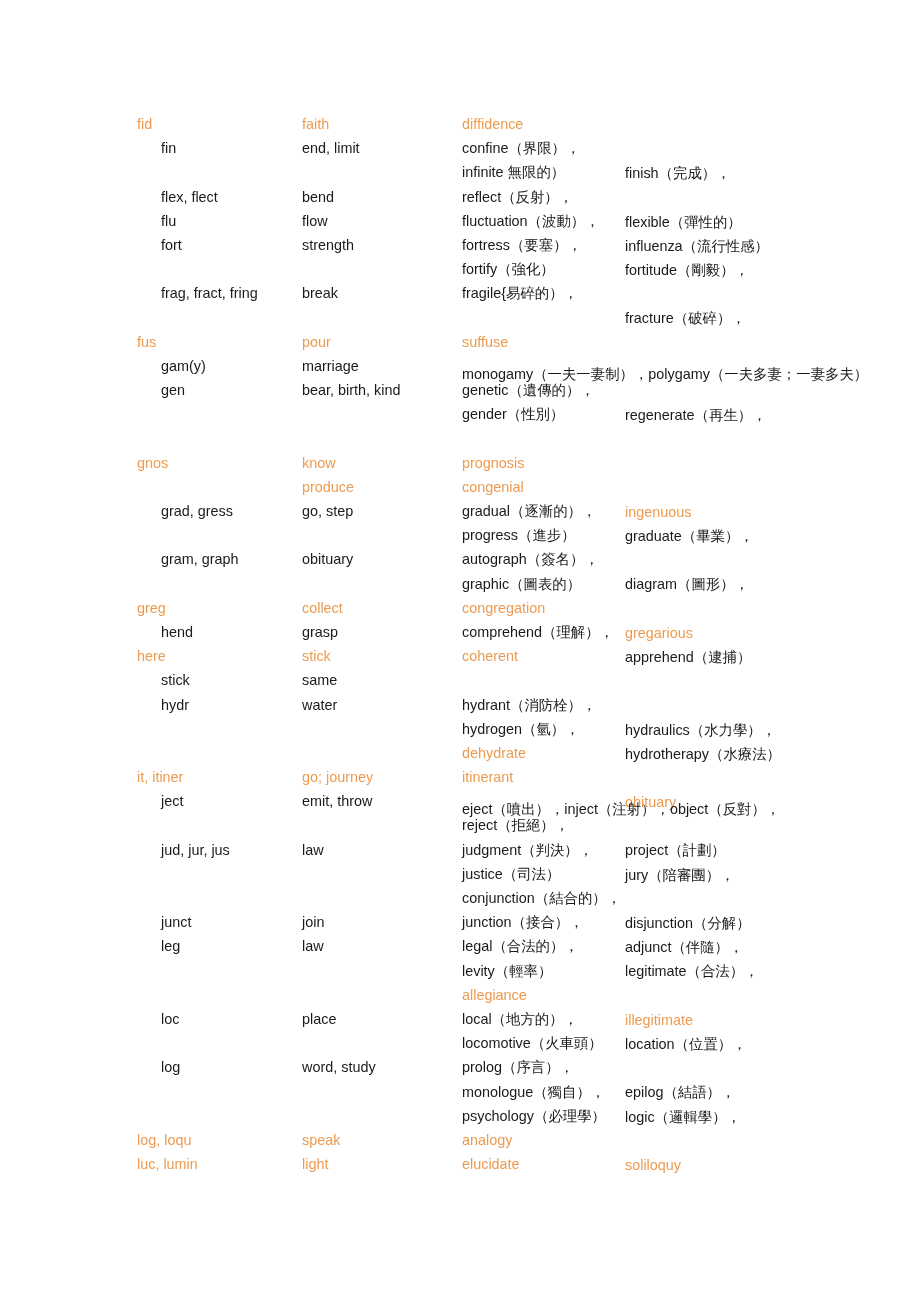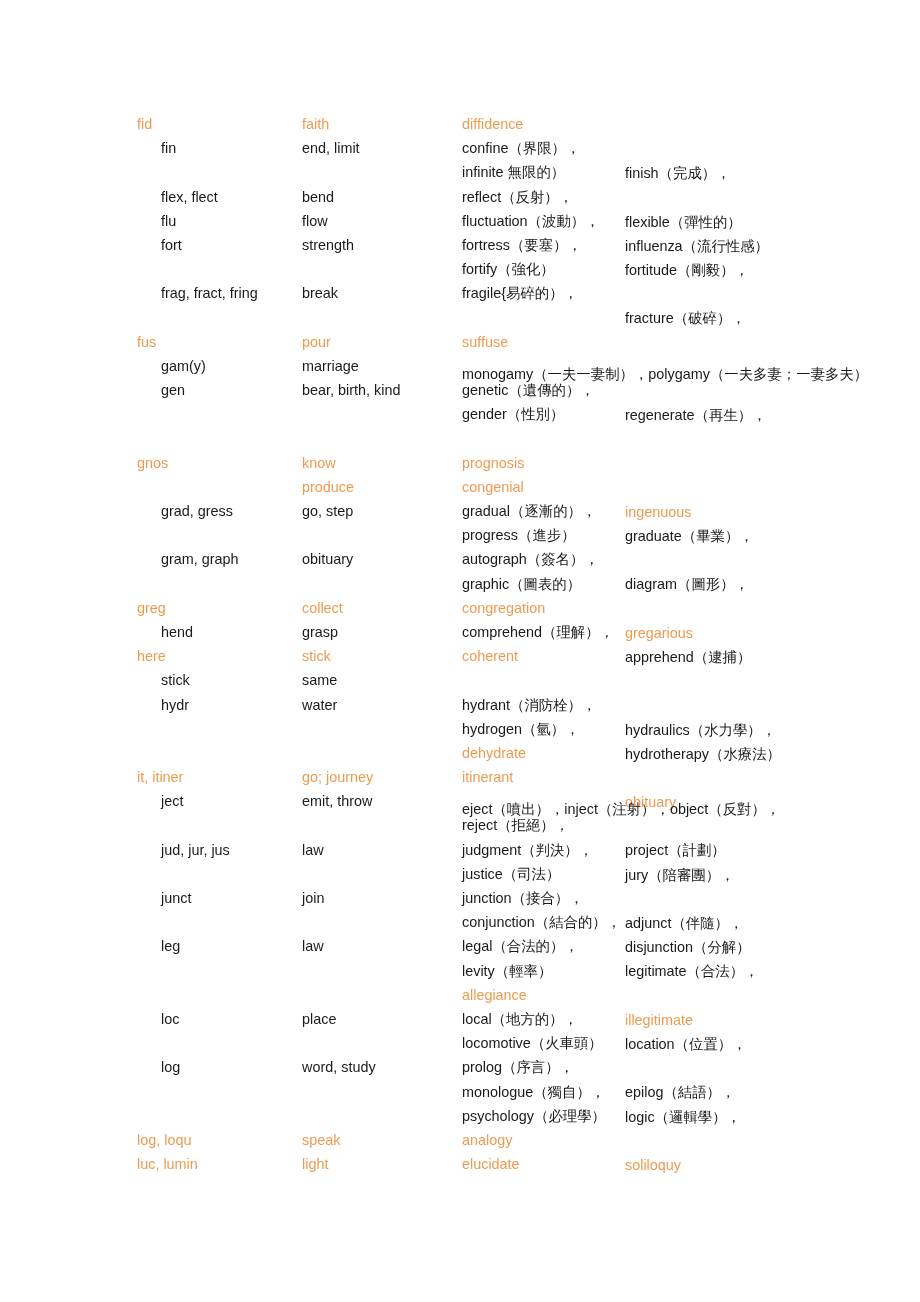--- a/index.html
+++ b/index.html
@@ -209,30 +209,30 @@
       <div class="row">
         <span class="cell c1 plain bold">jud, jur, jus</span>
         <span class="cell c2 plain">law</span>
         <span class="cell c3 plain">judgment（判決），</span>
         <span class="cell c4 plain">jury（陪審團），</span>
       </div>
       <div class="row">
         <span class="cell c3 plain">justice（司法）</span>
       </div>
       <div class="row">
+        <span class="cell c3 plain">conjunction（結合的），</span>
+        <span class="cell c4 plain">disjunction（分解）</span>
+      </div>
+      <div class="row">
         <span class="cell c1 plain bold">junct</span>
         <span class="cell c2 plain">join</span>
         <span class="cell c3 plain">junction（接合），</span>
         <span class="cell c4 plain">adjunct（伴隨），</span>
       </div>
       <div class="row">
-        <span class="cell c3 plain">conjunction（結合的），</span>
-        <span class="cell c4 plain">disjunction（分解）</span>
-      </div>
-      <div class="row">
         <span class="cell c1 plain bold">leg</span>
         <span class="cell c2 plain">law</span>
         <span class="cell c3 plain">legal（合法的），</span>
         <span class="cell c4 plain">legitimate（合法），</span>
       </div>
       <div class="row">
         <span class="cell c3 plain">levity（輕率）</span>
       </div>
       <div class="row">
         <span class="cell c3 orange">allegiance</span>

